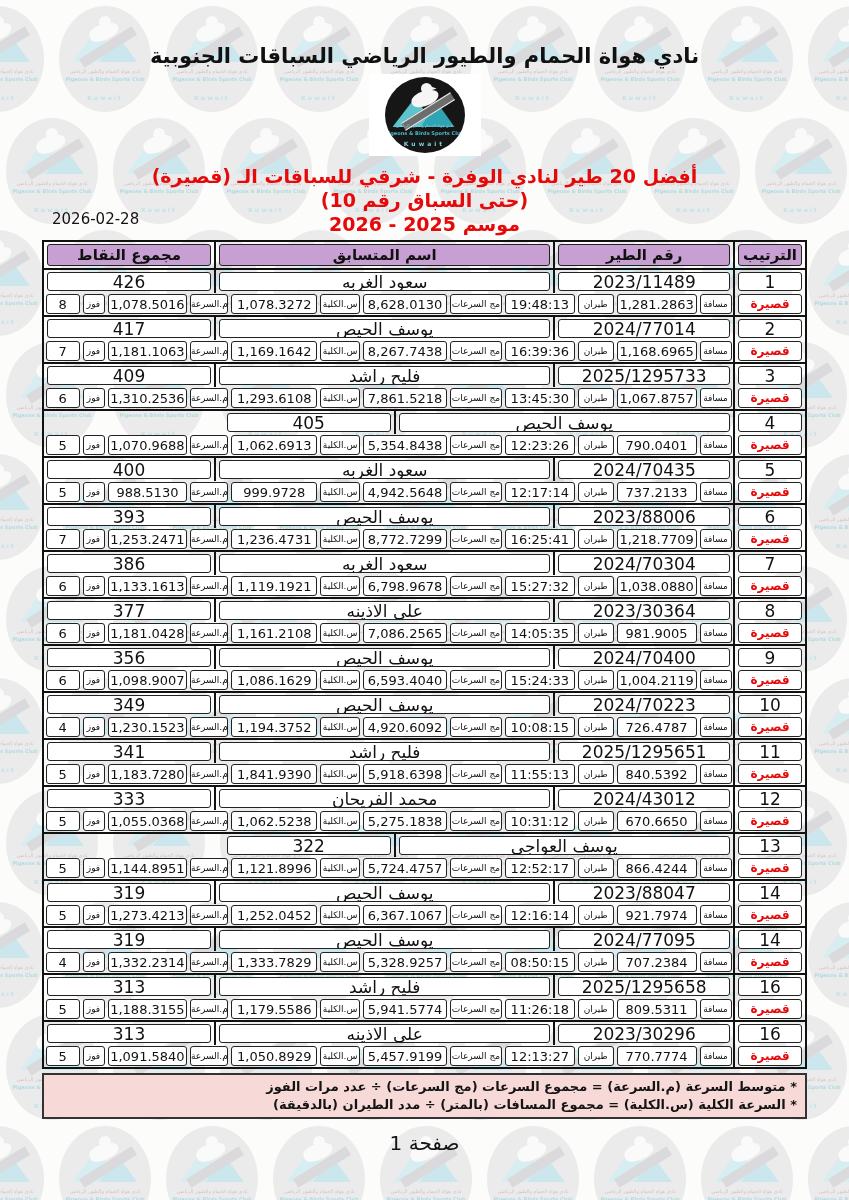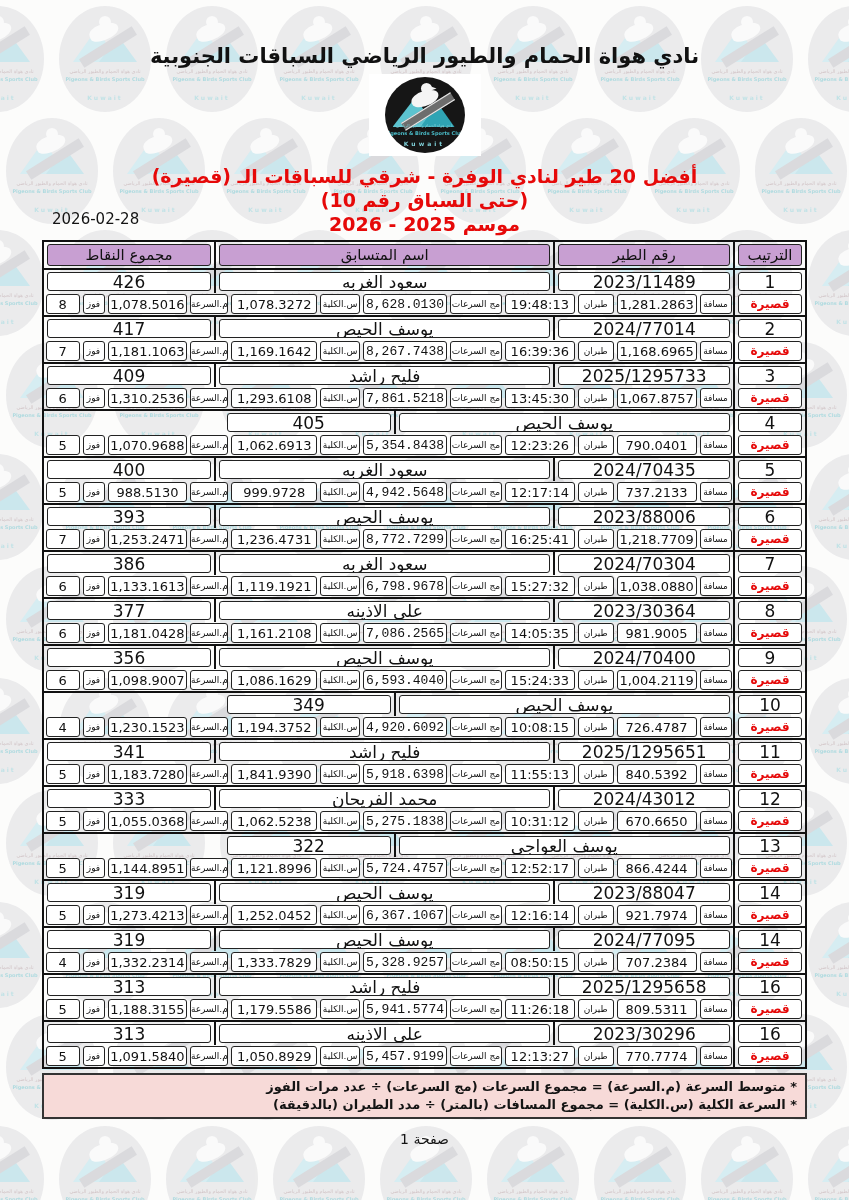--- a/index.html
+++ b/index.html
@@ -79,52 +79,52 @@
   .name-col   { width: 44.6%; }
   .points-col { width: 22.6%; }
   .rest-col   { width: 90.8%; }
 
   .cellbox { flex: 1; margin: 2px 3px; border: 1px solid #222; border-radius: 3px;
              background: #fff; display: flex; align-items: center; justify-content: center;
              overflow: hidden; white-space: nowrap; }
 
   #table-header { border-bottom: 2px solid #111; }
   #table-header .trow { height: 26px; }
-  #table-header .cellbox { background: #c89fd2; font-weight: normal; font-size: 15px; }
+  #table-header .cellbox { background: #c89fd2; font-weight: bold; font-size: 15px; }
 
   .entry { border-bottom: 2px solid #111; }
   .entry:last-child { border-bottom: none; }
   .main-row { height: 23px; }
   .main-row .cellbox { font-size: 17px; }
   .detail-row { height: 22px; }
 
   .dbox { margin: 1px 1.5px; border: 1px solid #222; border-radius: 3px; background: #fff;
           display: flex; align-items: center; justify-content: center;
           overflow: hidden; white-space: nowrap; }
   .cat-box { flex: 1; margin: 1px 3px; color: #e60909; font-weight: bold; font-size: 12px; }
   .lbl { font-size: 9px; padding: 0 2px; flex: 0 0 auto; }
   .val { font-size: 13px; flex: 1 1 auto; direction: ltr; }
   .w-dist  { flex-basis: 76px; }
   .w-time  { flex-basis: 66px; }
-  .w-sum   { flex-basis: 80px; font-family: Liberation Mono, monospace; }
+  .w-sum   { flex-basis: 80px; }
   .w-total { flex-basis: 82px; }
   .w-avg   { flex-basis: 76px; }
   .w-wins  { flex-basis: 34px; flex-grow: 0; }
   .lbl-dist  { width: 32px; }
   .lbl-fly   { width: 36px; }
   .lbl-sum   { width: 52px; }
   .lbl-total { width: 40px; }
   .lbl-avg   { width: 38px; }
   .lbl-win   { width: 22px; }
 
   
   .notes-box { width: 765px; margin: 4px auto 0 auto; background: #f7dad8;
                border: 2px solid #333; padding: 3px 8px; }
   .note-line { font-size: 13px; font-weight: bold; line-height: 18px; color: #141414; }
-  .page-number { text-align: center; margin-top: 12px; font-size: 14px; color: #141414; }
+  .page-number { text-align: center; margin-top: 12px; font-size: 20px; color: #141414; }
 </style>
 </head>
 <body>
 
 <div id="watermark">
     <div class="wm-mark" style="left: -48px; top: 6px;">
       <div class="wm-tri1"></div>
       <div class="wm-tri2"></div>
       <div class="wm-band"></div>
       <div class="wm-bird-body"></div>
@@ -1419,20 +1419,23 @@
         <div class="dbox val w-wins">6</div>
       </div>
     </div>
   </div>
 
   <div class="entry">
     <div class="trow main-row">
       <div class="col rank-col">
               <div class="cellbox">10</div>
             </div>
+      <div class="col bird-col">
+              <div class="cellbox">2024/70223</div>
+            </div>
       <div class="col name-col">
               <div class="cellbox">يوسف الحيص</div>
             </div>
       <div class="col points-col">
               <div class="cellbox">349</div>
             </div>
     </div>
     <div class="trow detail-row">
       <div class="col rank-col">
               <div class="dbox cat-box">قصيرة</div>

